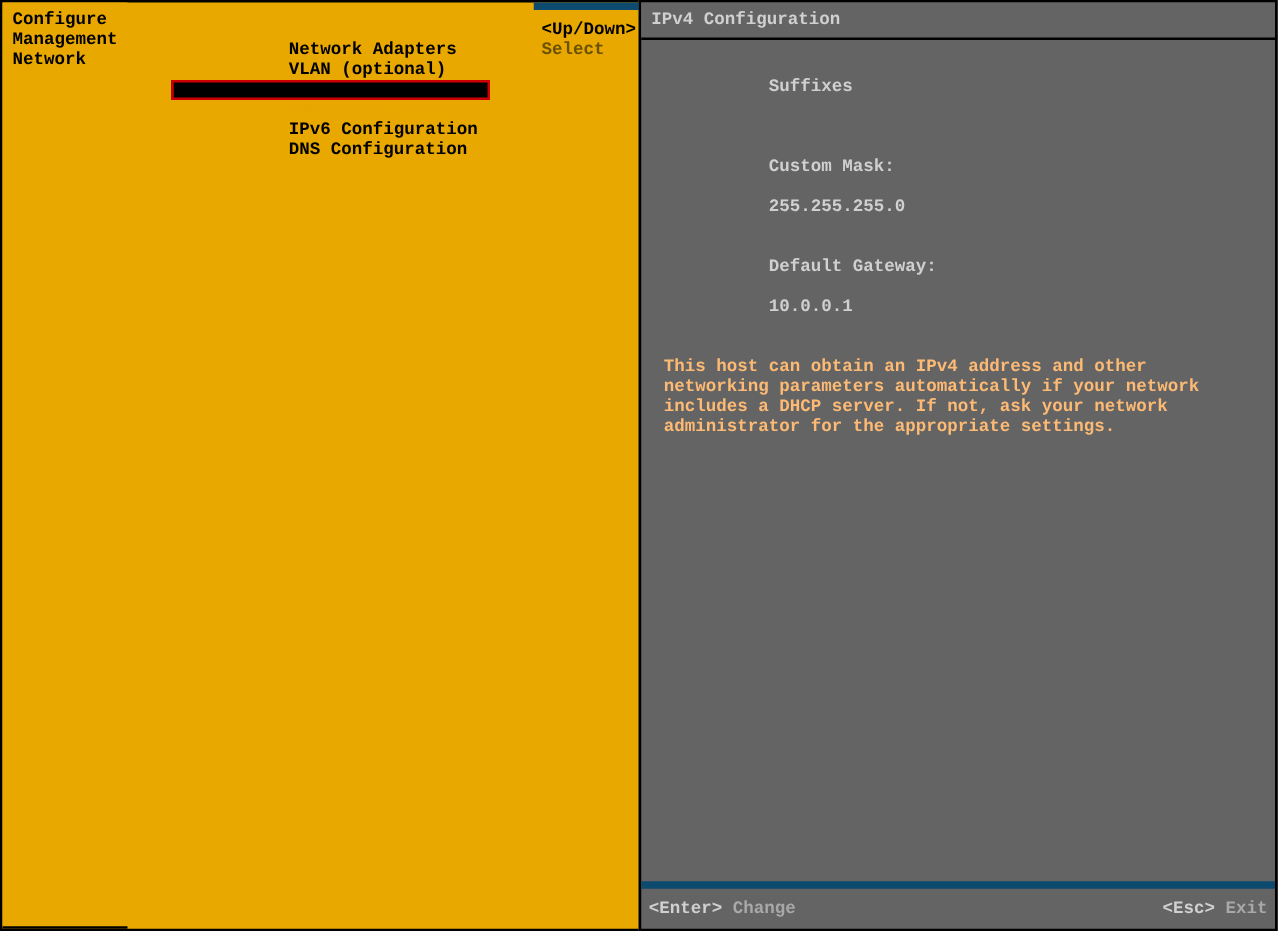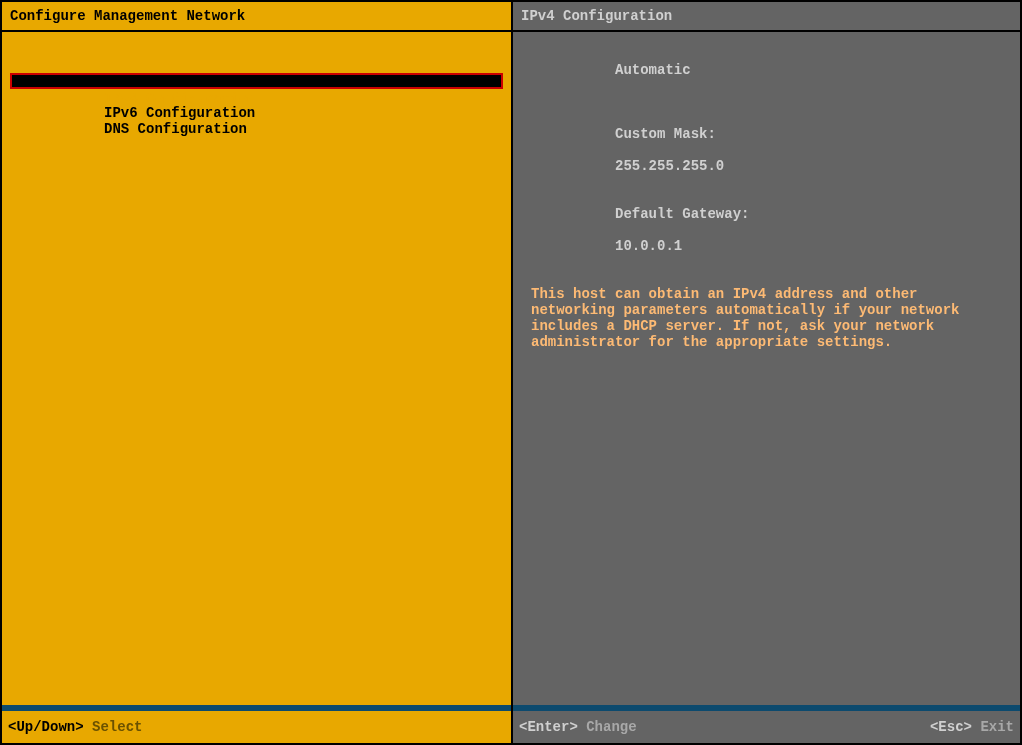--- a/index.html
+++ b/index.html
@@ -18,21 +18,21 @@
     }
     .container {
       display: flex;
       width: 100%;
       height: 100%;
     }
     .left-pane {
       width: 50%;
       background: #e8a800;
       display: flex;
-      flex-direction: column;
+      flex-direction: row;
       border: 2px solid #000;
       border-right: none;
       gap: 27px;
     }
     .right-pane {
       width: 50%;
       background: #646464;
       display: flex;
       flex-direction: column;
       border: 2px solid #000;
@@ -121,20 +121,28 @@
 </head>
 <body>
 
 <div class="container">
   <div class="left-pane">
     <div class="pane-header">
       <span>Configure Management Network</span>
     </div>
     <div class="pane-body">
       <div class="menu-group">
+        <div class="menu-item">
+          <span>Network Adapters</span>
+        </div>
+        <div class="menu-item">
+          <span>VLAN (optional)</span>
+        </div>
+      </div>
+      <div class="menu-group">
         <div class="menu-item selected">
           <span>IPv4 Configuration</span>
         </div>
         <div class="menu-item">
           <span>IPv6 Configuration</span>
         </div>
         <div class="menu-item">
           <span>DNS Configuration</span>
         </div>
       </div>
@@ -149,21 +157,21 @@
     </div>
   </div>
 
   <div class="right-pane">
     <div class="pane-header">
       <span>IPv4 Configuration</span>
     </div>
     <div class="pane-body">
       <div class="detail-block">
         <div class="detail-line">
-          <span>Automatic</span>
+          <span>Suffixes</span>
         </div>
       </div>
       <div class="detail-block">
         <div class="detail-line">
           <span>Custom Mask:</span>
           <span> </span>
           <span>255.255.255.0</span>
         </div>
         <div class="detail-line">
           <span>Default Gateway:</span>

